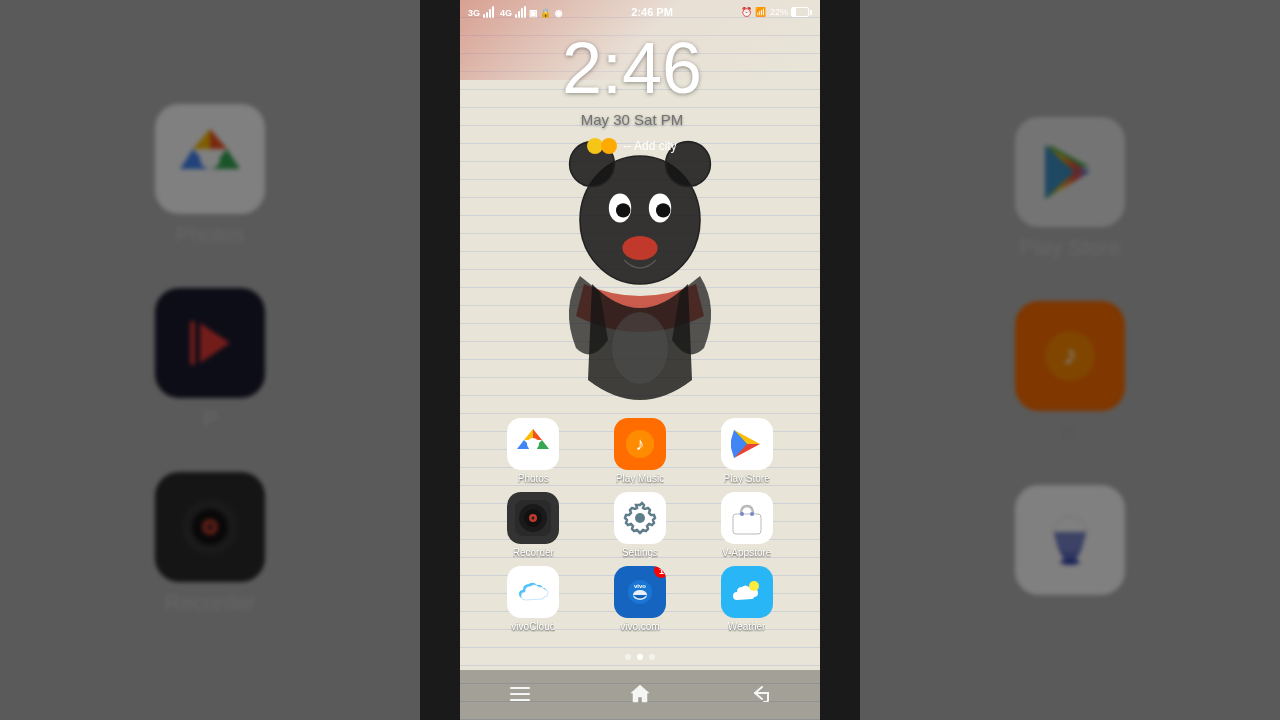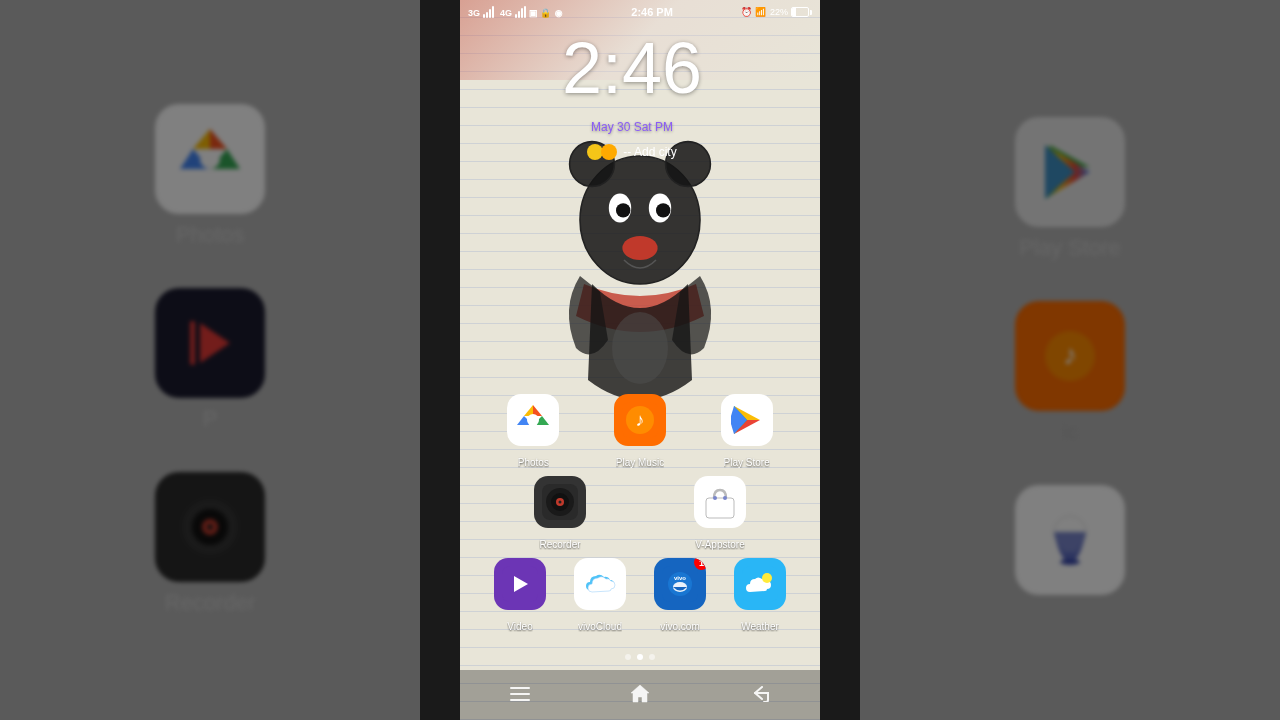--- a/index.html
+++ b/index.html
@@ -119,24 +119,24 @@
       z-index: 20;
     }
     .clock-time {
       font-size: 72px;
       color: white;
       font-weight: 200;
       text-shadow: 0 1px 4px rgba(0,0,0,0.4);
       line-height: 1;
     }
     .clock-date {
-      font-size: 12px;
-      color: #8b5cf6;
+      font-size: 15px;
+      color: #737373;
       text-shadow: 0 1px 3px rgba(0,0,0,0.4);
-      margin-top: 16px;
+      margin-top: 7px;
     }
     .weather-bar {
       display: flex; align-items: center; gap: 6px;
       margin-top: 10px;
       font-size: 12px; color: white;
     }
     .weather-icon {
       width: 16px; height: 16px; border-radius: 50%;
       background: #f5c518;
       display: inline-block;
@@ -172,21 +172,21 @@
       width: 52px; height: 52px;
       border-radius: 14px;
       display: flex; align-items: center; justify-content: center;
       background: white;
       position: relative;
       overflow: hidden;
     }
     .app-label {
       font-size: 10px;
       color: white;
-      margin-top: 11px;
+      margin-top: 3px;
       text-align: center;
       text-shadow: 0 1px 2px rgba(0,0,0,0.7);
       max-width: 65px;
       overflow: hidden;
       text-overflow: ellipsis;
       white-space: nowrap;
     }
     .badge {
       position: absolute;
       top: -3px; right: -3px;
@@ -506,48 +506,48 @@
             <rect width="36" height="36" fill="#2a2a2a" rx="8"></rect>
             <circle cx="18" cy="18" r="14" fill="#1a1a1a"></circle>
             <circle cx="18" cy="18" r="9" fill="#111"></circle>
             <circle cx="18" cy="18" r="4" fill="#c0392b"></circle>
             <circle cx="18" cy="18" r="1.5" fill="#222"></circle>
           </svg>
         </div>
         <div class="app-label">Recorder</div>
       </div>
 
+      <div class="app-item">
+        <div class="app-icon-wrap icon-settings">
+          <svg width="36" height="36" viewBox="0 0 36 36">
+            <circle cx="18" cy="18" r="5" fill="#607d8b"></circle>
+            <path d="M18,5 L20,3 L22,5 L21,8 L23,9 L26,8 L28,10 L27,13 L29,15 L32,15 L33,18 L31,20 L32,23 L30,25 L27,24 L25,26 L26,29 L24,31 L21,30 L19,32 L18,33 L17,32 L15,30 L12,31 L10,29 L11,26 L9,24 L6,25 L4,23 L5,20 L3,18 L4,15 L7,15 L9,13 L8,10 L10,8 L13,9 L15,8 L14,5 Z" fill="none" stroke="#607d8b" stroke-width="2.5"></path>
+          </svg>
+        </div>
+        <div class="app-label">Settings</div>
+      </div>
 
 
       <div class="app-item">
         <div class="app-icon-wrap icon-vappstore">
           <svg width="36" height="36" viewBox="0 0 36 36">
 
             <rect x="4" y="14" width="28" height="20" rx="3" fill="white" stroke="#bbb" stroke-width="1"></rect>
             <path d="M12,14 Q12,6 18,6 Q24,6 24,14" fill="none" stroke="#bbb" stroke-width="2.5"></path>
             <circle cx="13" cy="14" r="2" fill="#7986cb"></circle>
             <circle cx="23" cy="14" r="2" fill="#7986cb"></circle>
           </svg>
         </div>
         <div class="app-label">V-Appstore</div>
       </div>
 
     </div>
 
     <div class="app-row">
 
-      <div class="app-item">
-        <div class="app-icon-wrap icon-video">
-          <svg width="36" height="36" viewBox="0 0 36 36">
-            <rect width="36" height="36" fill="#6c35b5" rx="8"></rect>
-            <polygon points="12,10 12,26 26,18" fill="white"></polygon>
-          </svg>
-        </div>
-        <div class="app-label">Video</div>
-      </div>
 
       <div class="app-item">
         <div class="app-icon-wrap icon-vivocloud">
           <svg width="36" height="36" viewBox="0 0 36 36">
             <path d="M8,24 Q4,24 4,20 Q4,16 8,16 Q8,10 14,10 Q18,7 22,11 Q26,10 28,14 Q32,14 32,18 Q32,22 28,22 Q28,24 26,24 Z" fill="#4fc3f7"></path>
             <path d="M10,26 Q6,26 6,22 Q6,18 10,18 Q10,12 16,12 Q20,9 24,13 Q27,12 29,15 Q33,15 33,19 Q33,23 29,23 Q29,25 27,25 Z" fill="white" stroke="#90caf9" stroke-width="0.5"></path>
           </svg>
         </div>
         <div class="app-label">vivoCloud</div>
       </div>

